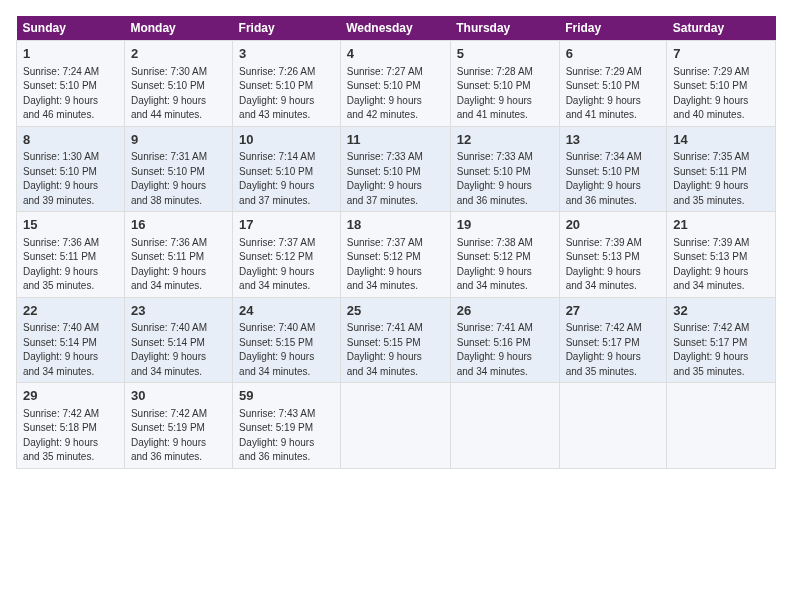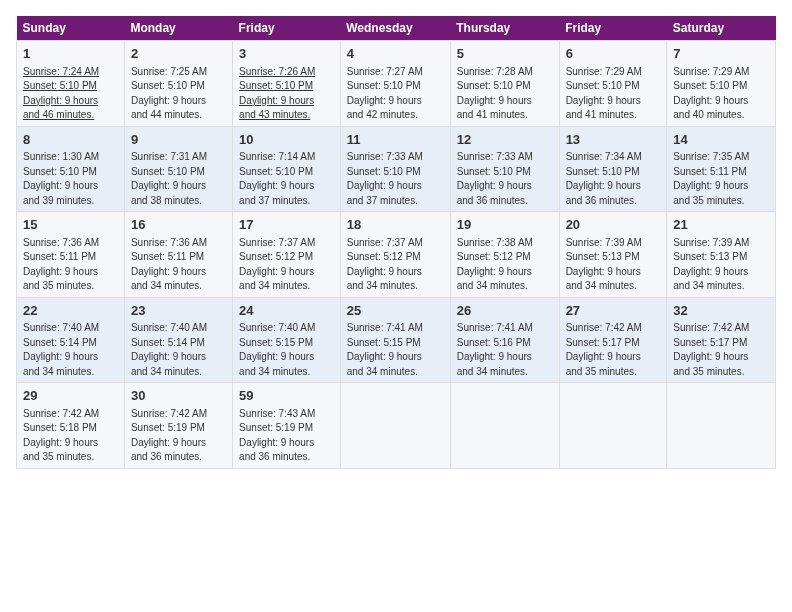--- a/index.html
+++ b/index.html
@@ -92,29 +92,29 @@
           <th>Monday</th>
           <th>Friday</th>
           <th>Wednesday</th>
           <th>Thursday</th>
           <th>Friday</th>
           <th>Saturday</th>
         </tr>
     </thead>
     <tbody id="calendar-body">
     <tr>
-          <td><span class="day-num">1</span><span class="day-info" style="white-space: pre-line; text-decoration: underline;">Sunrise: 7:24 AM
+          <td><span class="day-num">1</span><span class="day-info" style="white-space: pre-line;">Sunrise: 7:24 AM
 Sunset: 5:10 PM
 Daylight: 9 hours
 and 46 minutes.</span></td>
-          <td><span class="day-num">2</span><span class="day-info" style="white-space: pre-line;">Sunrise: 7:25 AM
+          <td><span class="day-num">2</span><span class="day-info" style="white-space: pre-line;">Sunrise: 7:30 AM
 Sunset: 5:10 PM
 Daylight: 9 hours
 and 44 minutes.</span></td>
-          <td><span class="day-num">3</span><span class="day-info" style="white-space: pre-line; text-decoration: underline;">Sunrise: 7:26 AM
+          <td><span class="day-num">3</span><span class="day-info" style="white-space: pre-line;">Sunrise: 7:26 AM
 Sunset: 5:10 PM
 Daylight: 9 hours
 and 43 minutes.</span></td>
           <td><span class="day-num">4</span><span class="day-info" style="white-space: pre-line;">Sunrise: 7:27 AM
 Sunset: 5:10 PM
 Daylight: 9 hours
 and 42 minutes.</span></td>
           <td><span class="day-num">5</span><span class="day-info" style="white-space: pre-line;">Sunrise: 7:28 AM
 Sunset: 5:10 PM
 Daylight: 9 hours

